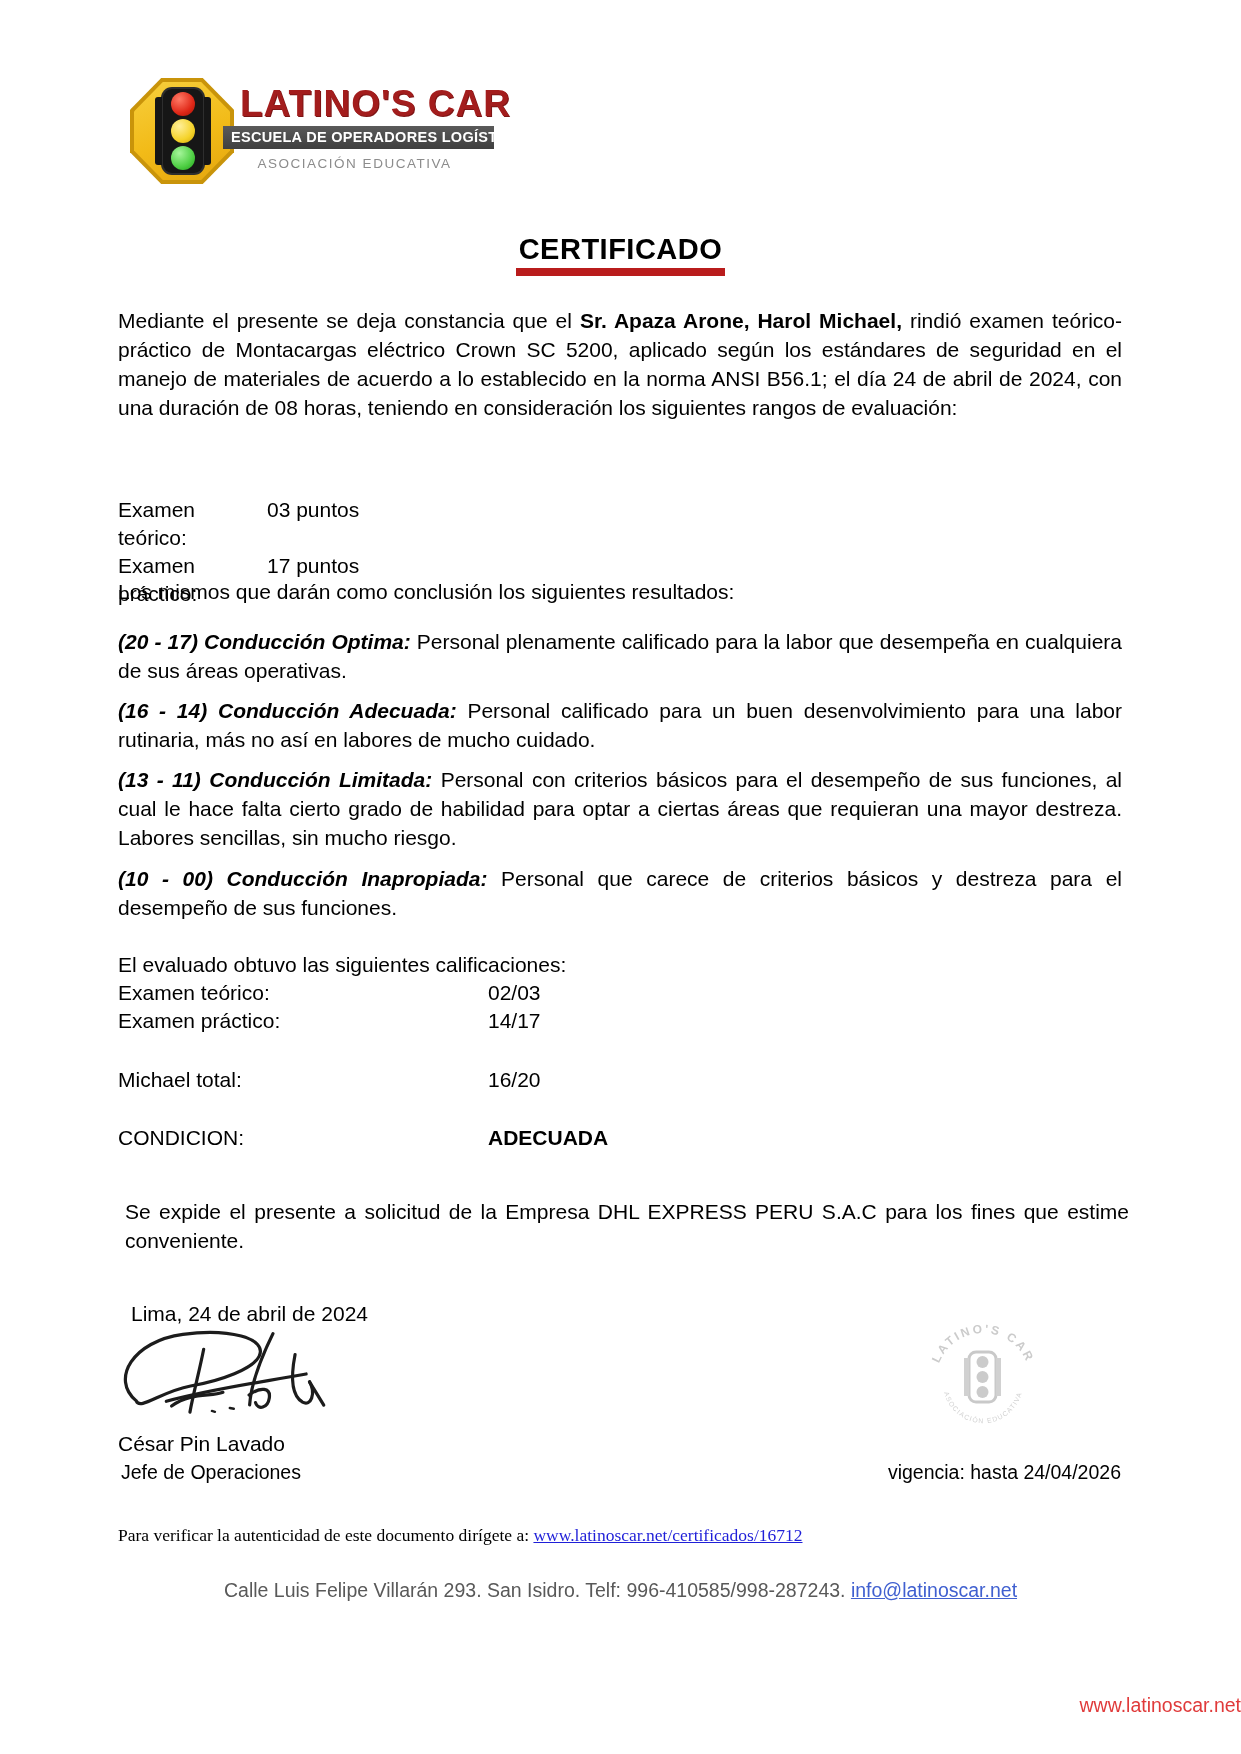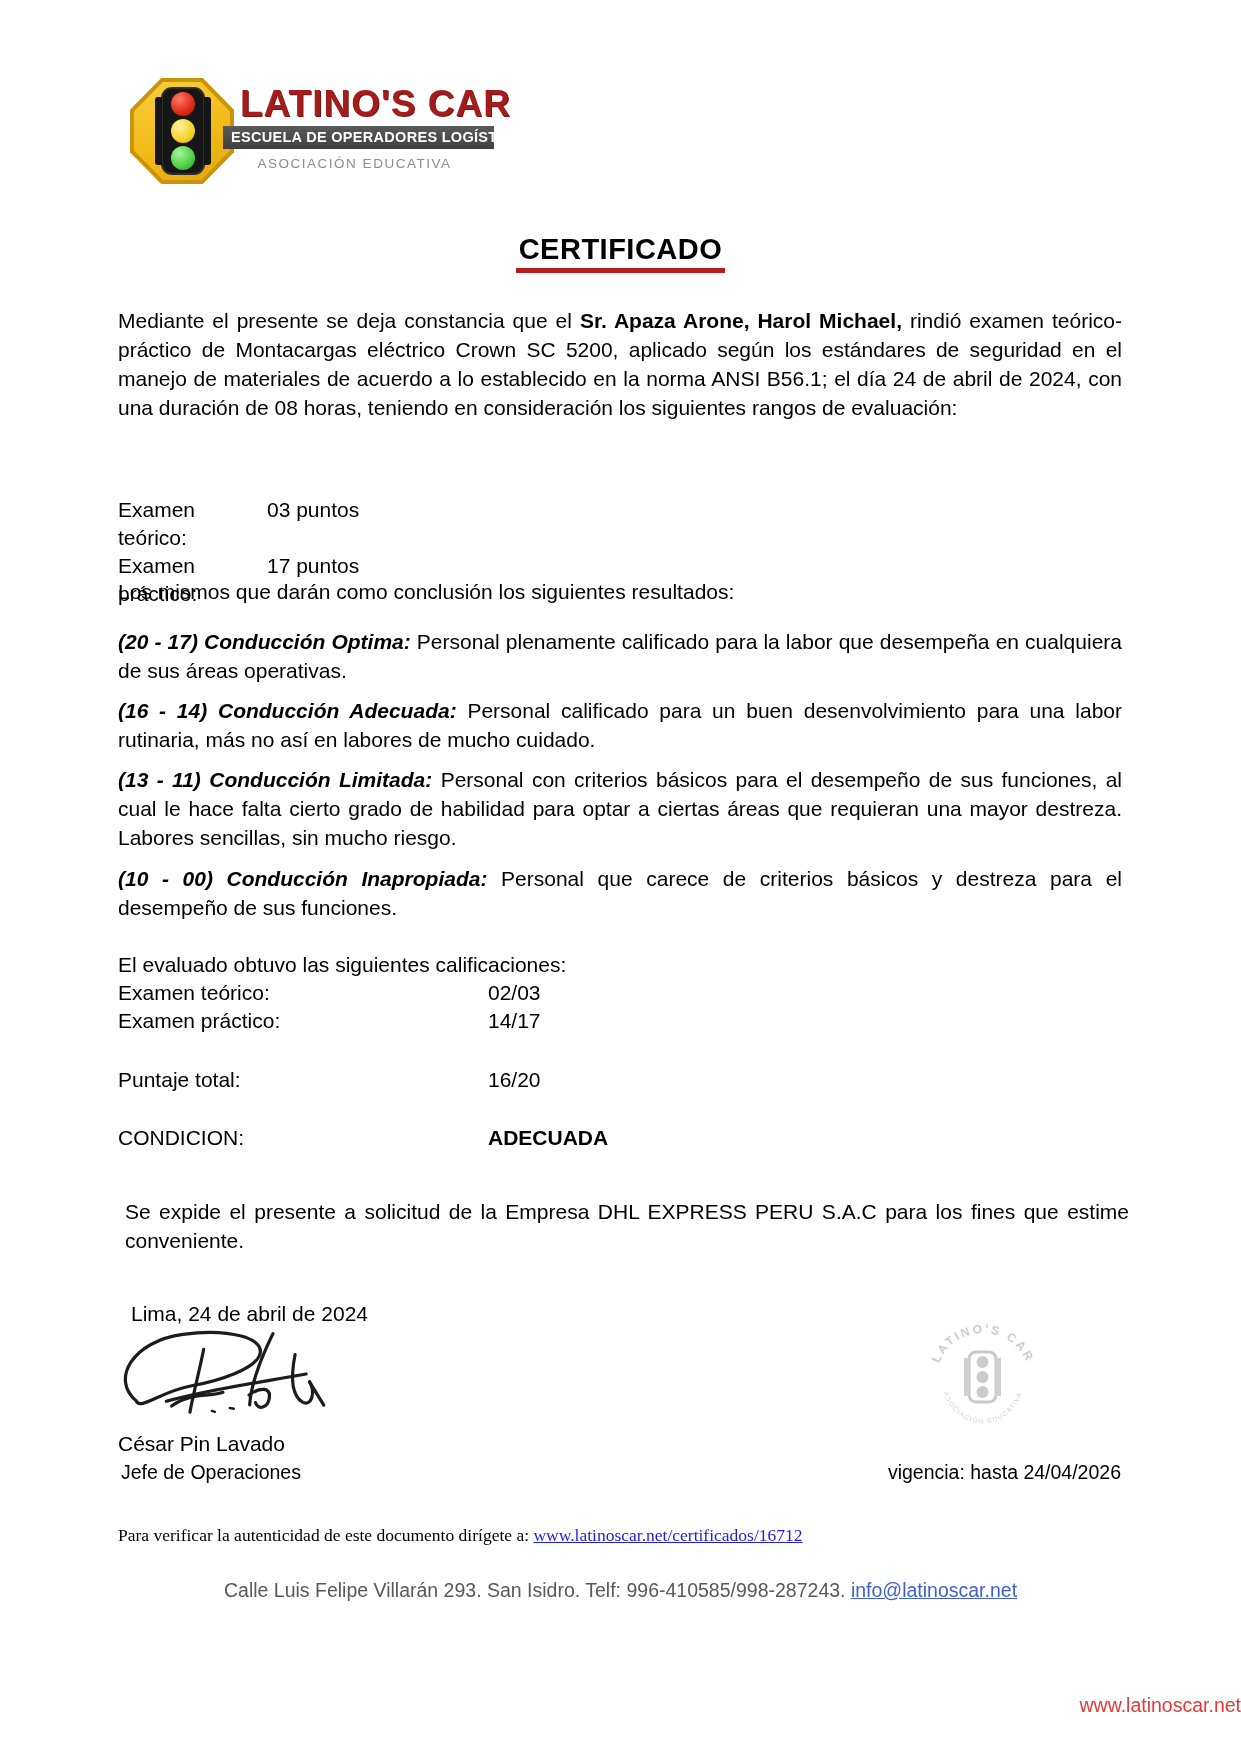--- a/index.html
+++ b/index.html
@@ -26,21 +26,21 @@
   .light.green{top:57px;background:radial-gradient(circle at 35% 30%,#a5f59a,#4fcf44 60%,#1d9c17);}
   .brand{position:absolute;left:110px;top:8px;font-size:37px;font-weight:900;letter-spacing:1px;
     color:#a31d1d;text-shadow:1px 1px 0 #7c1414;white-space:nowrap;}
   .tagbar{position:absolute;left:93px;top:51px;width:263px;height:23px;background:linear-gradient(#5a5a5a,#3f3f3f);
     color:#fff;font-weight:700;font-size:14.5px;line-height:23px;text-align:center;letter-spacing:.3px;white-space:nowrap;padding-left:8px;}
   .assoc{position:absolute;left:93px;top:81px;width:263px;text-align:center;color:#8c8c8c;
     font-size:13.5px;letter-spacing:1.5px;white-space:nowrap;}
   
   .title-wrap{position:absolute;top:233px;left:0;width:100%;text-align:center;}
   .title{display:inline-block;font-size:29px;font-weight:700;letter-spacing:.5px;
-    border-bottom:5px solid #b91c1c;padding:0 3px 2px 3px;}
+    border-bottom:8px solid #b91c1c;padding:0 3px 2px 3px;}
   
   .block{position:absolute;left:118px;width:1004px;font-size:21px;line-height:29px;}
   .just{text-align:justify;}
   .row{display:flex;}
   .lbl-sm{flex:0 0 149px;}
   .lbl-lg{flex:0 0 370px;}
   .bi{font-weight:700;font-style:italic;}
   b{font-weight:700;}
   
   .sig{position:absolute;top:1318px;left:110px;width:238px;height:112px;}
@@ -106,21 +106,21 @@
     <div class="row">
       <span class="lbl-lg">Examen teórico:</span>
       <span>02/03</span>
     </div>
     <div class="row">
       <span class="lbl-lg">Examen práctico:</span>
       <span>14/17</span>
     </div>
   </div>
   <div class="block row" style="top:1066px;line-height:28px;">
-    <span class="lbl-lg">Puntaje total:</span>
+    <span class="lbl-lg">Michael total:</span>
     <span>16/20</span>
   </div>
   <div class="block row" style="top:1124px;line-height:28px;">
     <span class="lbl-lg">CONDICION:</span>
     <b>ADECUADA</b>
   </div>
 
   <p class="block just" style="top:1190px;margin:7px;">Se expide el presente a solicitud de la Empresa DHL EXPRESS PERU S.A.C para los fines que estime conveniente.</p>
 
   <p class="block" style="top:1286px;margin:13px;">Lima, 24 de abril de 2024</p>

